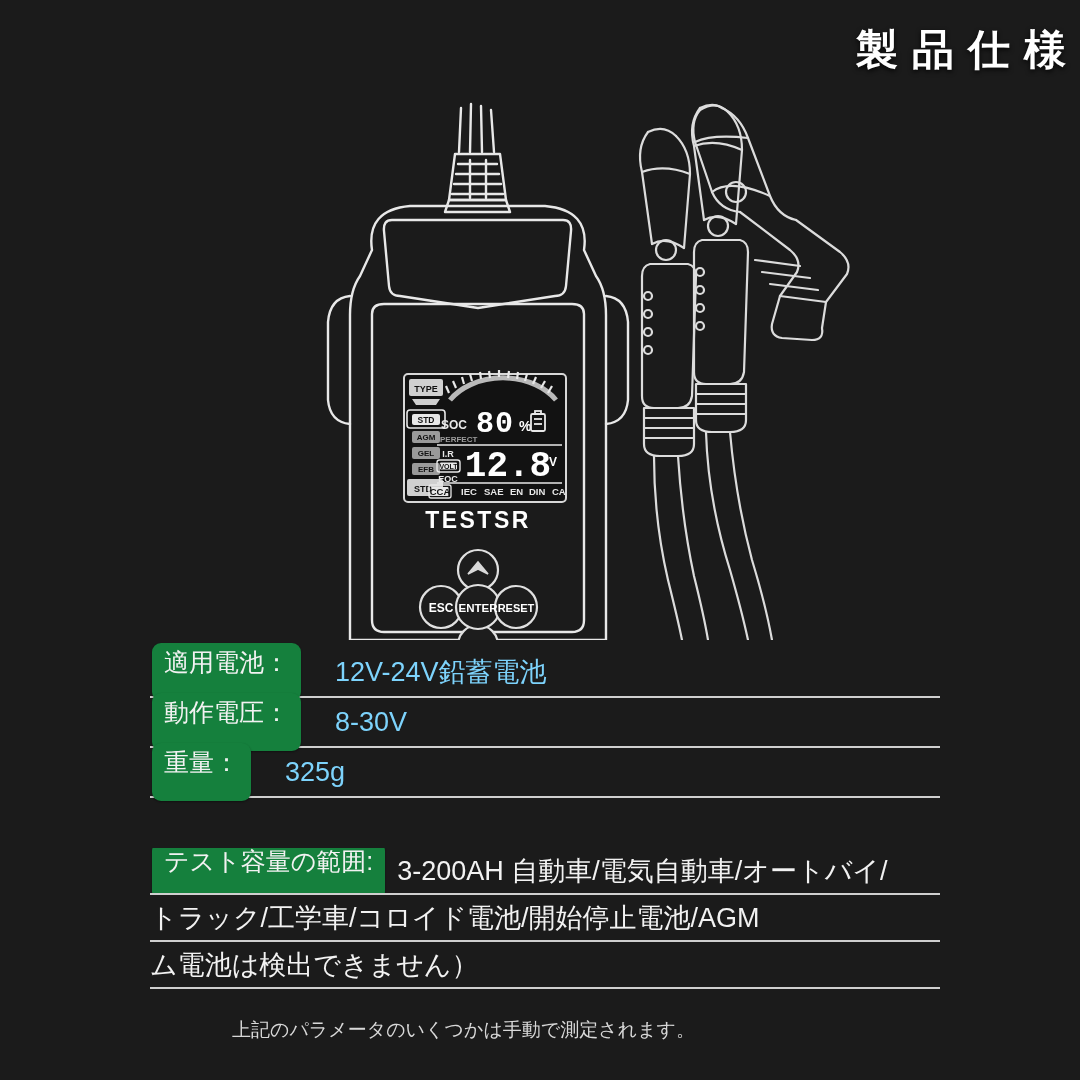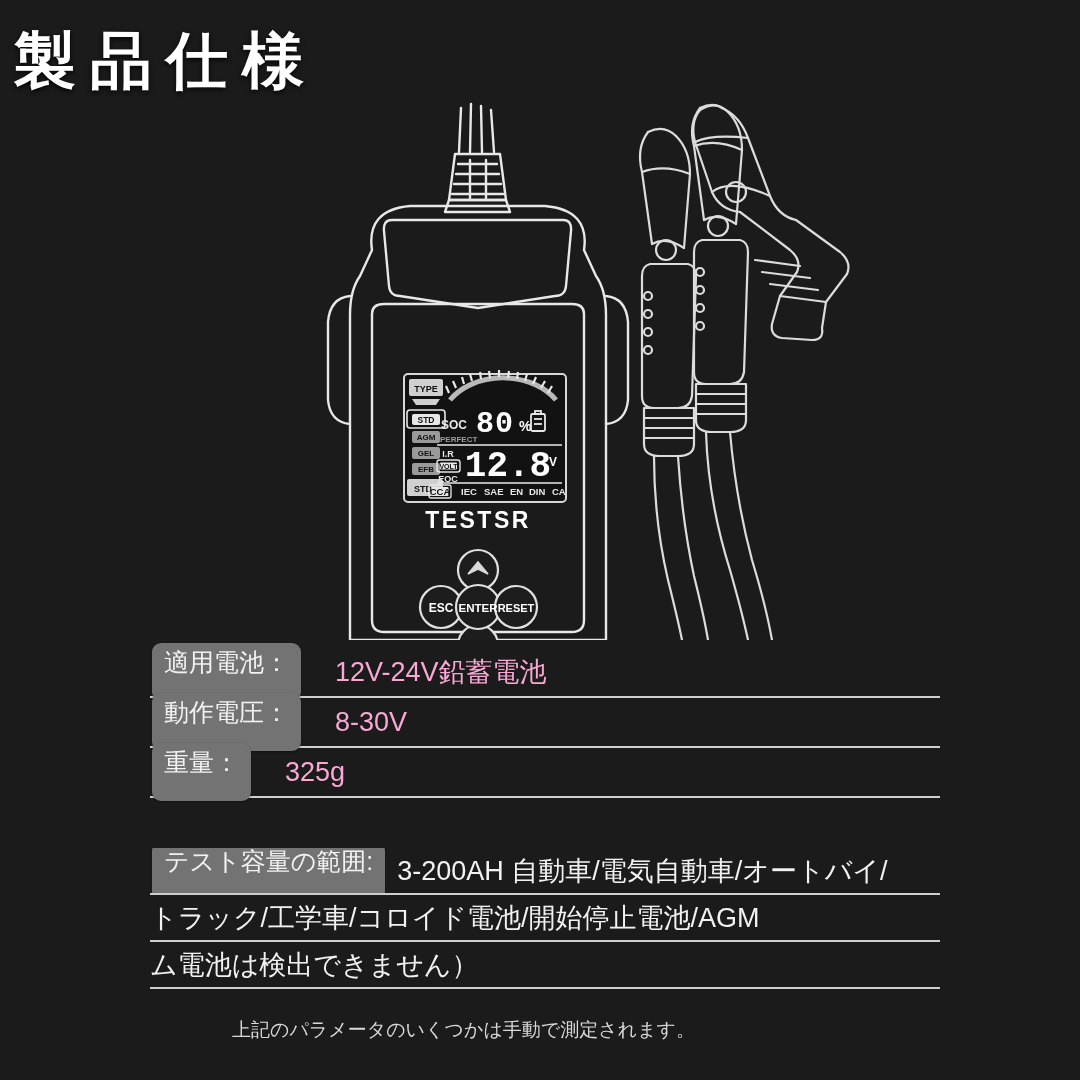--- a/index.html
+++ b/index.html
@@ -16,23 +16,23 @@
     font-family: "Liberation Sans", sans-serif;
     -webkit-font-smoothing: antialiased;
   }
 
   
   #title {
     position: absolute;
     top: 28px;
     left: 0;
     width: 100%;
-    text-align: left;
+    text-align: right;
     color: #ffffff;
-    font-size: 62px;
+    font-size: 42px;
     font-weight: bold;
     letter-spacing: 14px;
     text-indent: 14px;
     line-height: 1.05;
     text-shadow: 0 2px 5px rgba(0,0,0,0.85);
   }
 
   
   #illustration {
     position: absolute;
@@ -55,32 +55,32 @@
     width: 790px;
   }
   .spec-row {
     position: relative;
     height: 48px;
     border-bottom: 2px solid #cfcfcf;
     display: flex;
     align-items: center;
   }
   .spec-label {
-    background: #737373;
+    background: #15803d;
     color: #f2f2f2;
     font-size: 25px;
     line-height: 1;
     padding: 7px 12px 26px 12px;
     border-radius: 9px;
     white-space: nowrap;
     margin-left: 2px;
     box-shadow: 0 1px 2px rgba(0,0,0,0.4);
   }
   .spec-value {
-    color: #f9a8d4;
+    color: #7dd3fc;
     font-size: 27px;
     margin-left: 34px;
     white-space: nowrap;
   }
 
   
   #wide-block {
     position: absolute;
     left: 150px;
     top: 848px;

